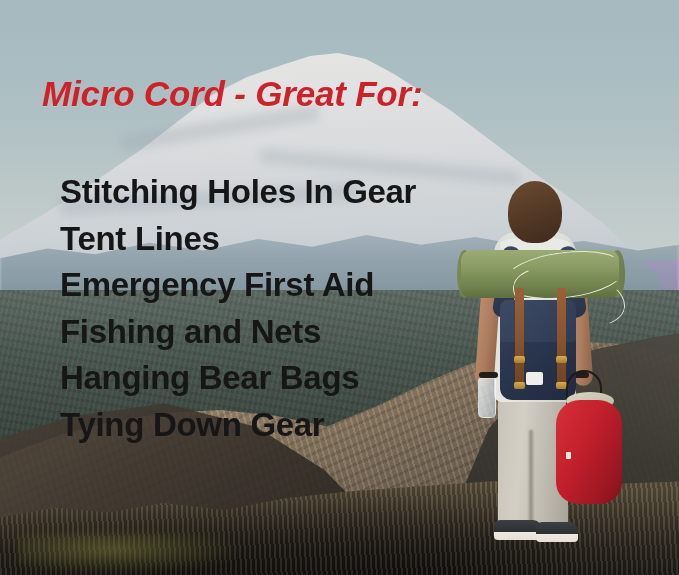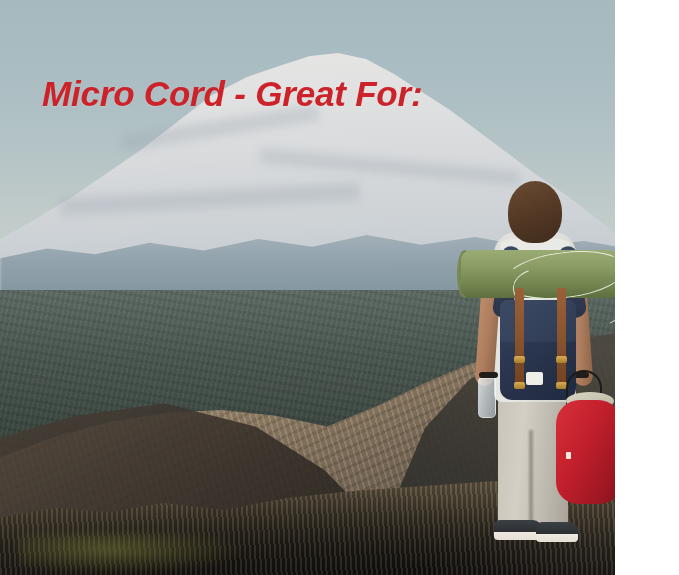--- a/index.html
+++ b/index.html
@@ -7,24 +7,24 @@
     margin: 0;
     padding: 0;
     background: #ffffff;
   }
   body {
     font-family: "Liberation Sans", sans-serif;
   }
 
   .poster {
     position: relative;
-    width: 615px;
+    width: 679px;
     height: 575px;
     overflow: hidden;
-    background: #86efac;
+    background: #f0abfc;
   }
 
   
   .photo {
     position: absolute;
     inset: 0;
     overflow: hidden;
   }
 
   
@@ -498,14 +498,22 @@
 
     <div class="bottle"></div>
     <div class="sack-handle"></div>
     <div class="sack-top"></div>
     <div class="sack"></div>
     <div class="sack-tag"></div>
   </div>
 
   <div class="title">Micro Cord - Great For:</div>
 
+  <div class="bullets">
+    <div class="bullet-line">Stitching Holes In Gear</div>
+    <div class="bullet-line">Tent Lines</div>
+    <div class="bullet-line">Emergency First Aid</div>
+    <div class="bullet-line">Fishing and Nets</div>
+    <div class="bullet-line">Hanging Bear Bags</div>
+    <div class="bullet-line">Tying Down Gear</div>
+  </div>
 
 </div>
 
 </body></html>

